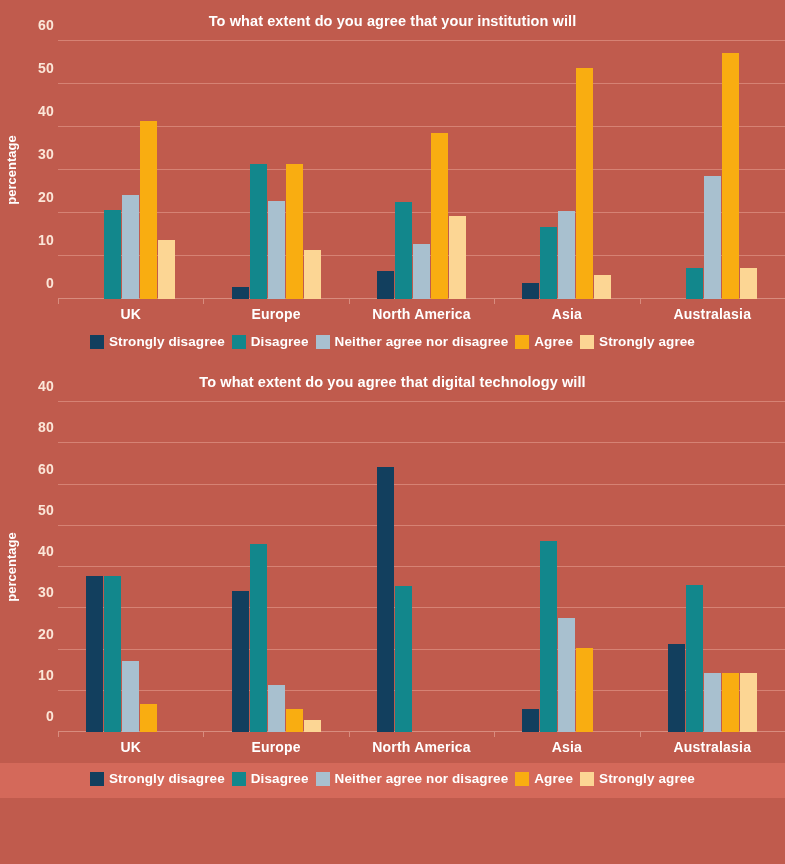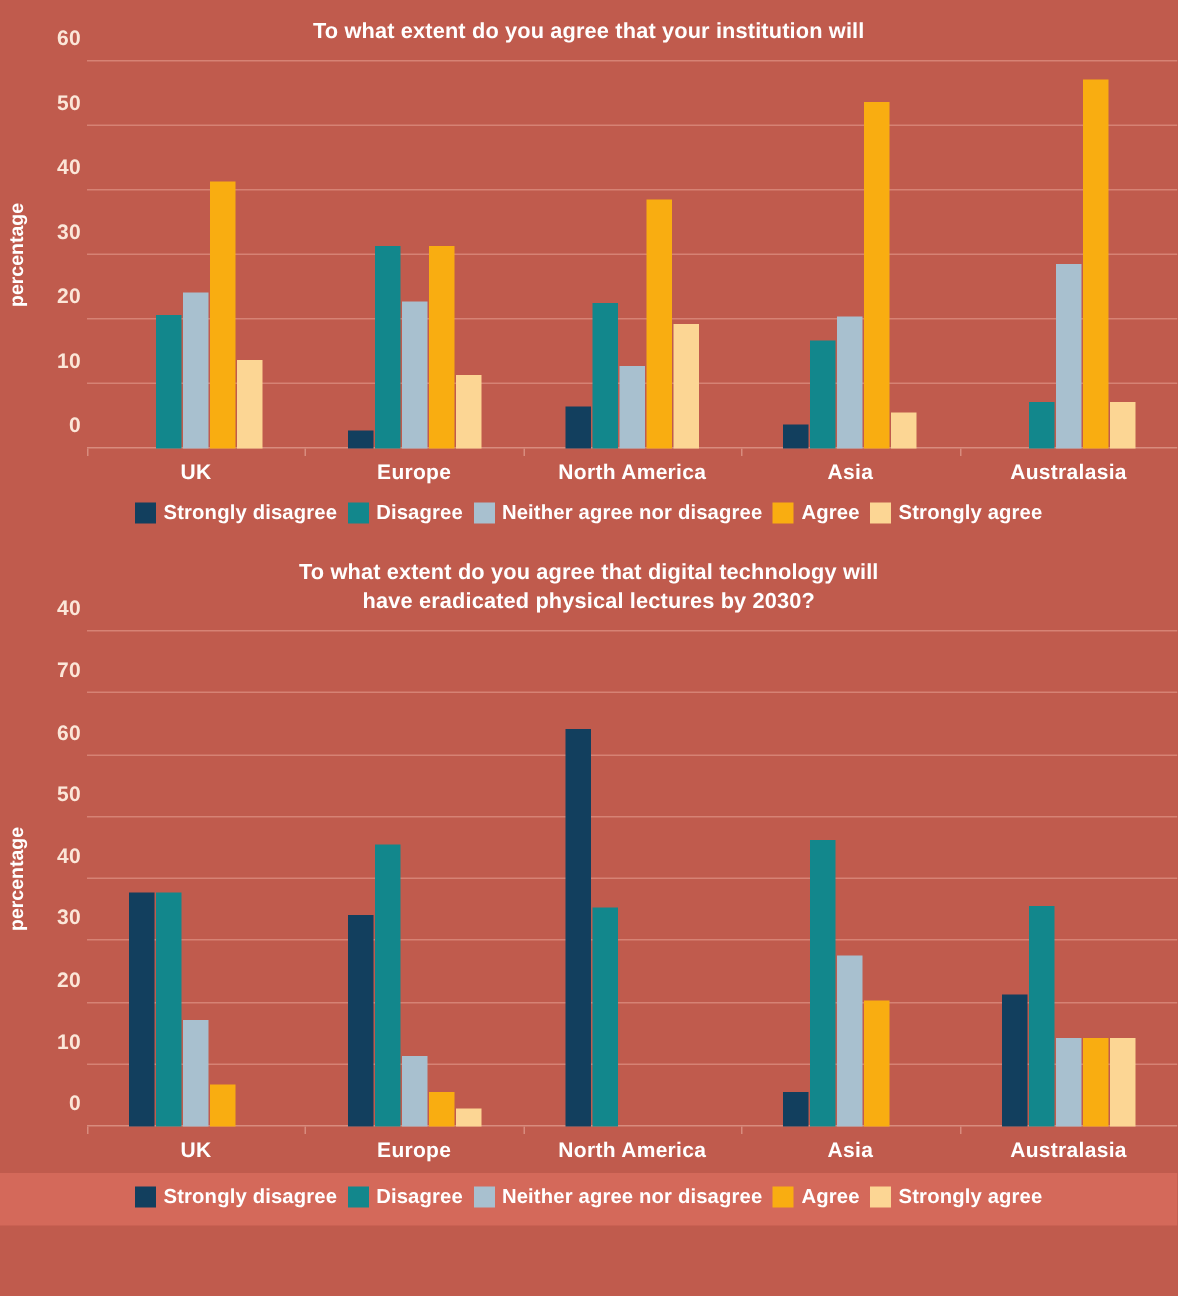--- a/index.html
+++ b/index.html
@@ -248,35 +248,34 @@
         <div class="entry">
           <span class="swatch" style="background: rgb(252, 214, 148);"></span>
           <span class="ltext">Strongly agree</span>
         </div>
       </div>
   </div>
 
   <div class="panel" style="margin-top:24px;">
     <div class="chart-title">
       <div>To what extent do you agree that digital technology will</div>
-      <div>have eradicated physical lectures by 2030?</div>
     </div>
     <div class="plot-wrap" style="height:330px; margin-top:10px;">
       <div class="ylabel">
         <span>percentage</span>
       </div>
       <div class="ticks" id="ticks1">
           <div class="t" style="bottom: 0%;">0</div>
           <div class="t" style="bottom: 12.5%;">10</div>
           <div class="t" style="bottom: 25%;">20</div>
           <div class="t" style="bottom: 37.5%;">30</div>
           <div class="t" style="bottom: 50%;">40</div>
           <div class="t" style="bottom: 62.5%;">50</div>
           <div class="t" style="bottom: 75%;">60</div>
-          <div class="t" style="bottom: 87.5%;">70</div>
+          <div class="t" style="bottom: 87.5%;">80</div>
           <div class="t" style="bottom: 100%;">40</div>
         </div>
       <div class="plot" id="plot1">
         <div class="baseline"></div>
       <div class="grid-line" style="bottom: 12.5%;"></div>
           <div class="grid-line" style="bottom: 25%;"></div>
           <div class="grid-line" style="bottom: 37.5%;"></div>
           <div class="grid-line" style="bottom: 50%;"></div>
           <div class="grid-line" style="bottom: 62.5%;"></div>
           <div class="grid-line" style="bottom: 75%;"></div>

